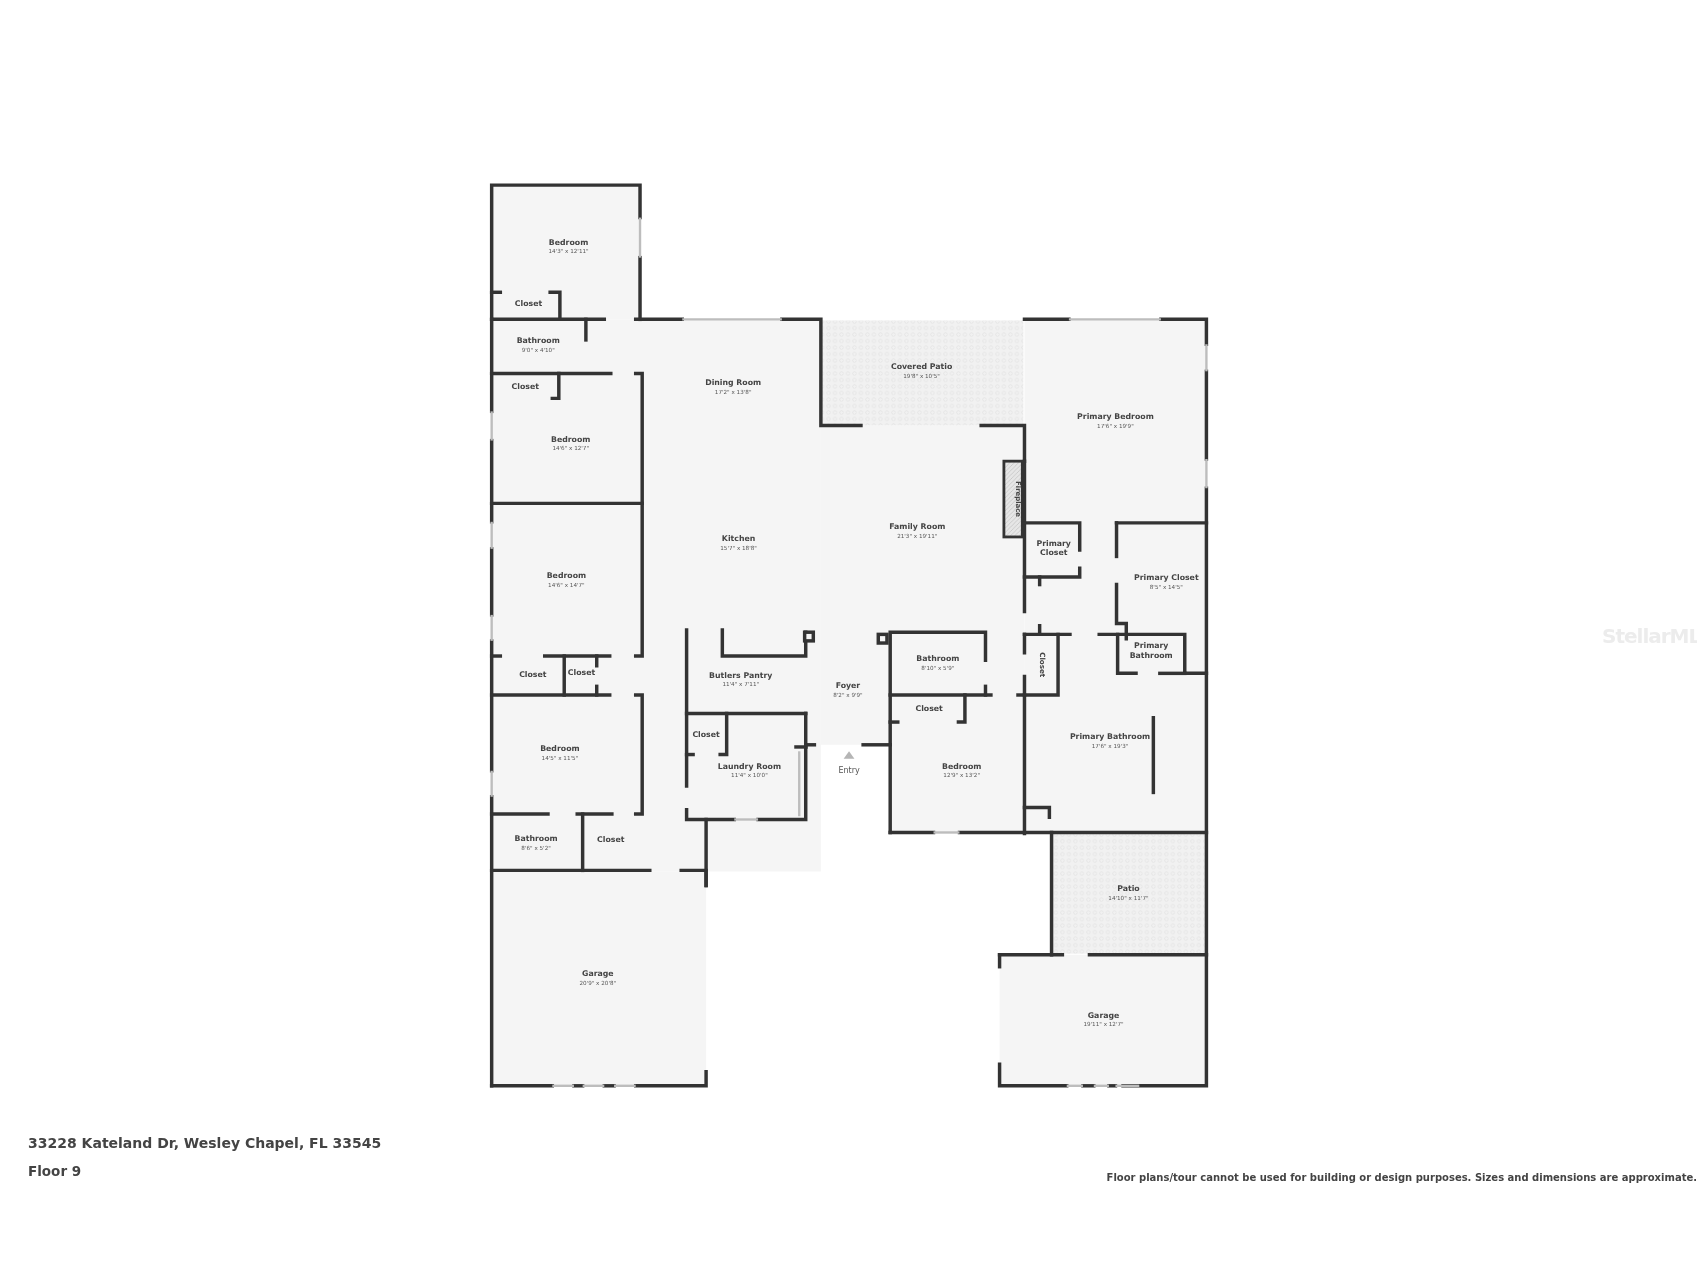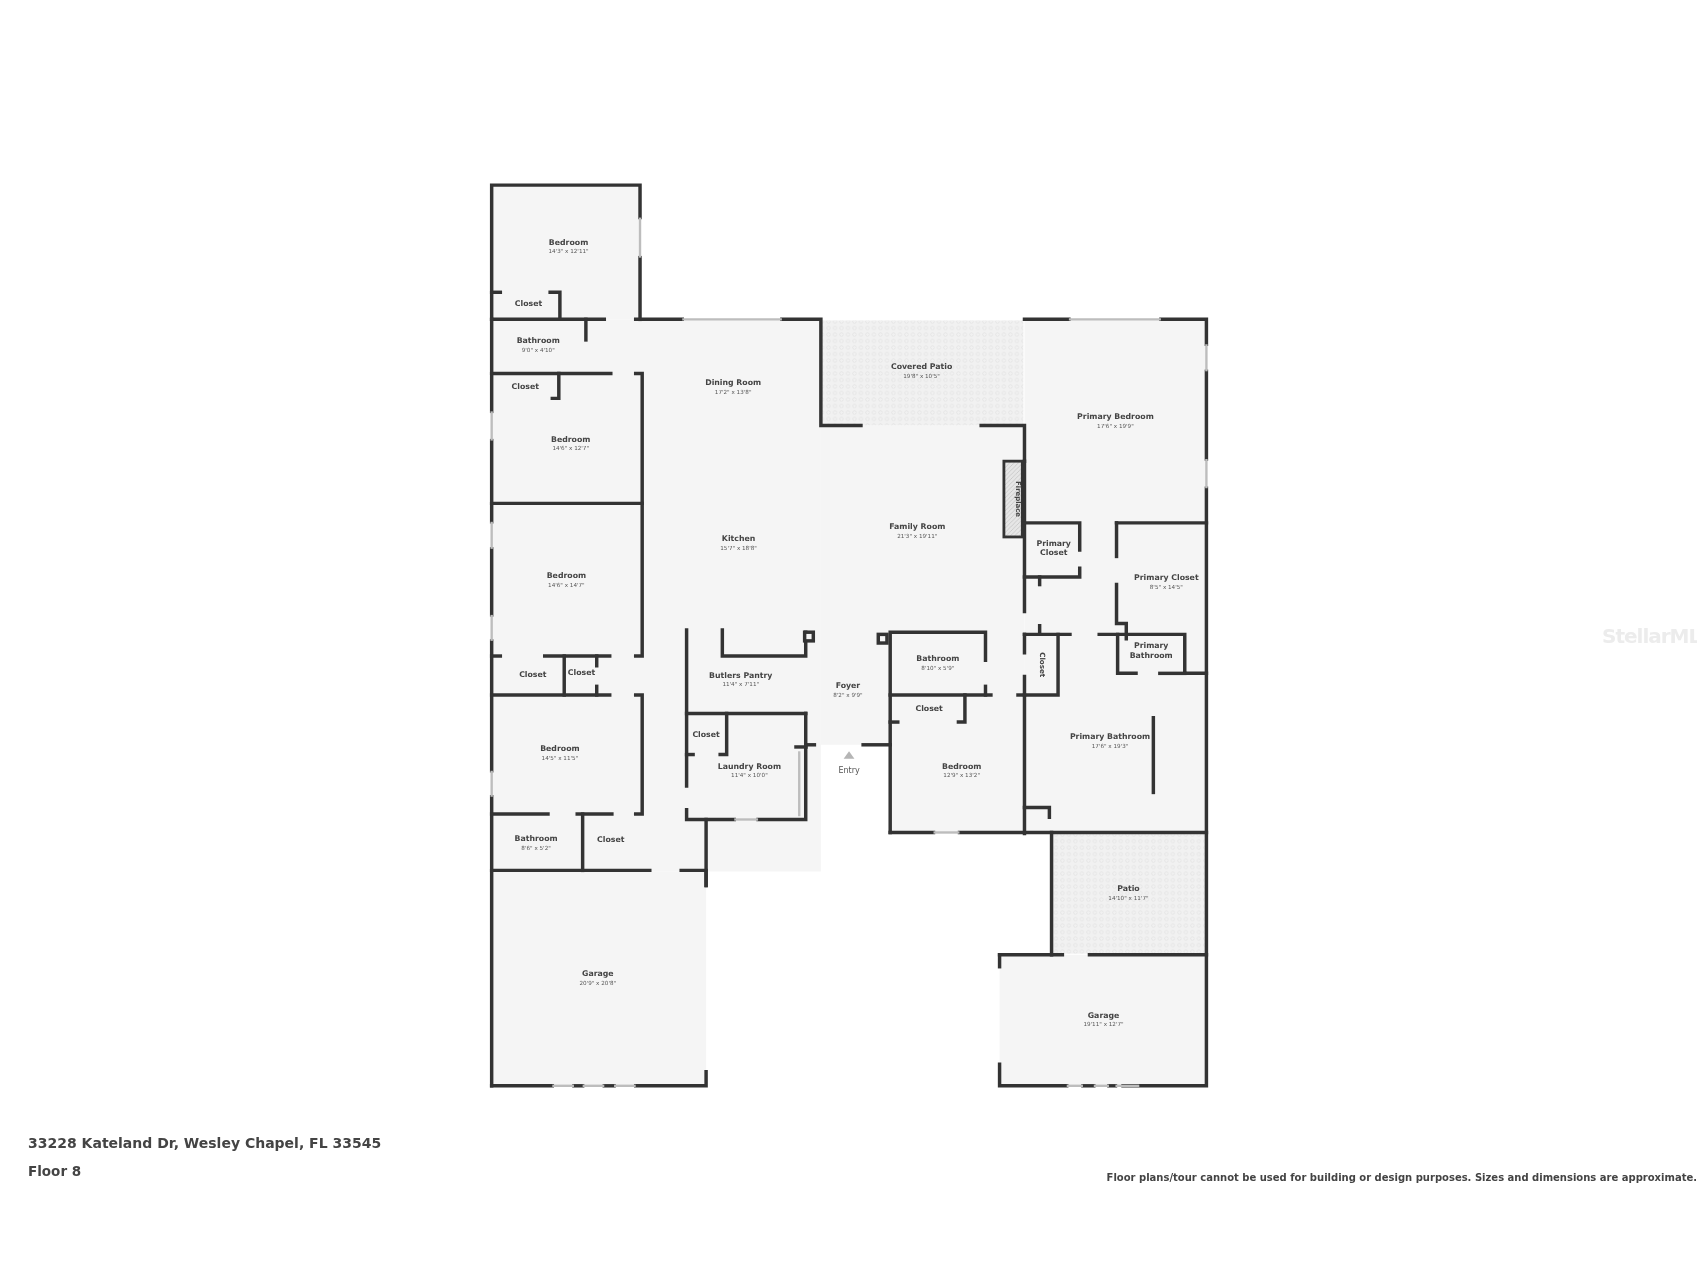--- a/index.html
+++ b/index.html
@@ -240,14 +240,14 @@
     <text class="room-name" x="1042" y="823">Patio</text>
     <text class="room-dim" x="1042" y="831">14'10" x 11'7"</text>
 
     <text class="room-name" x="1019" y="940">Garage</text>
     <text class="room-dim" x="1019" y="948">19'11" x 12'7"</text>
   </g>
 </svg>
 
 <div class="watermark">StellarMLS</div>
 <div class="address">33228 Kateland Dr, Wesley Chapel, FL 33545</div>
-<div class="floor">Floor 8</div>
+<div class="floor">Floor 9</div>
 <div class="disclaimer">Floor plans/tour cannot be used for building or design purposes. Sizes and dimensions are approximate.</div>
 
 </body></html>

